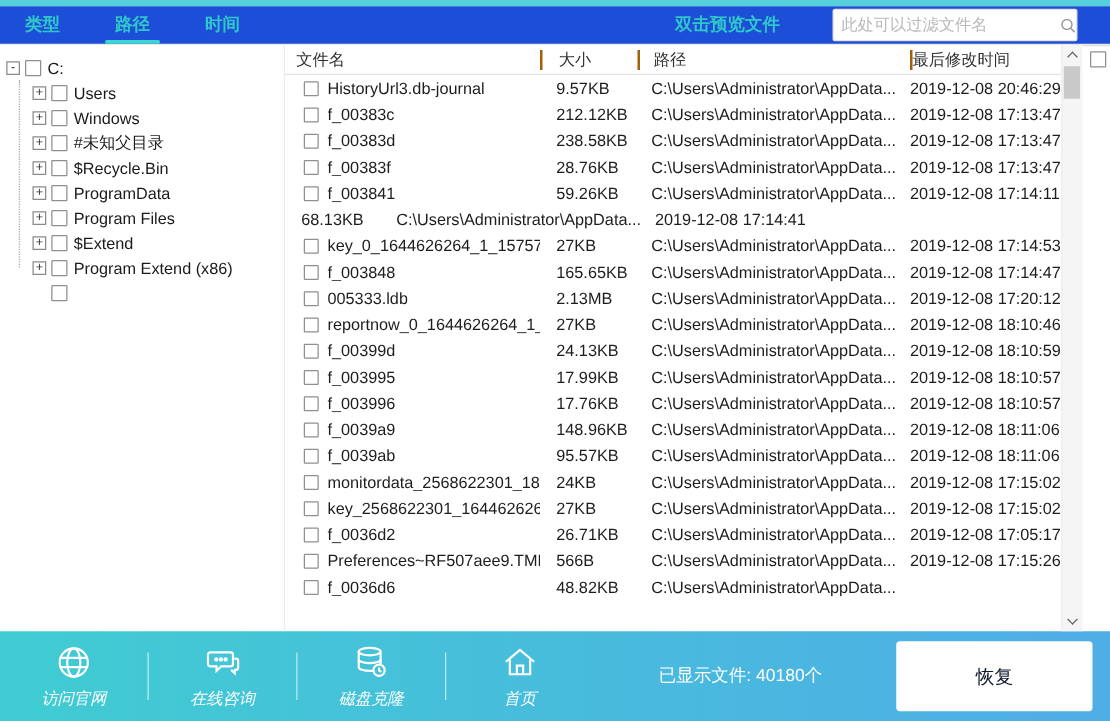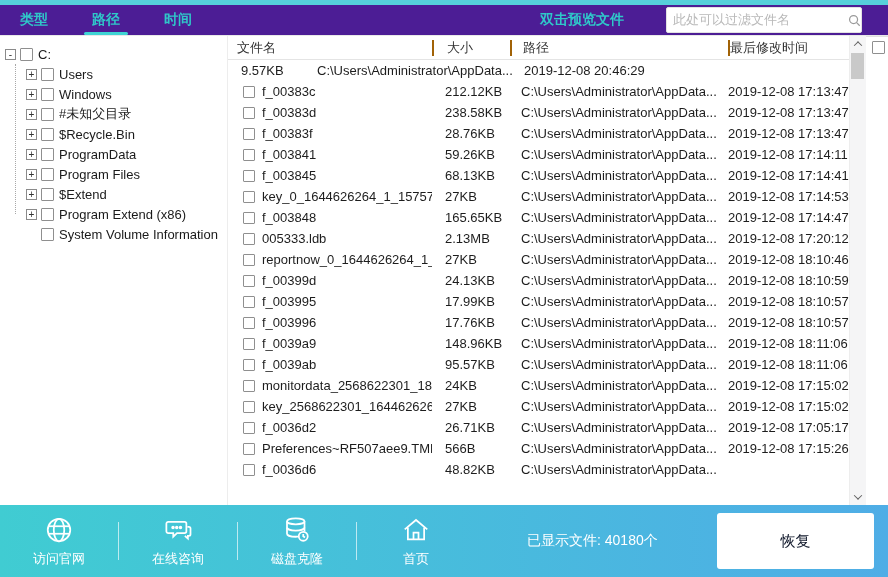--- a/index.html
+++ b/index.html
@@ -2,21 +2,21 @@
 <html><head>
 <meta charset="utf-8">
 <style>
   * { margin:0; padding:0; box-sizing:border-box; }
   html,body { width:888px; height:577px; overflow:hidden; background:#fff;
     font-family:"Liberation Sans", sans-serif; }
 
   .topbar { height:5px; background:#56d0da; }
 
   
-  .tabsbar { height:31px; background:#4c1d95; display:flex; align-items:center;
+  .tabsbar { height:31px; background:#1d4ed8; display:flex; align-items:center;
     padding-left:10px; border-bottom:1px solid #e9e9e9; }
   .tab { position:relative; height:31px; line-height:29px; padding:0 10px; margin-right:24px;
     font-size:14px; font-weight:bold; color:#2fc7c9; cursor:pointer; }
   .tab.active::after { content:''; position:absolute; left:2px; right:2px; bottom:1px;
     height:3px; border-radius:2px; background:#3fd4d4; }
   .preview-hint { margin-left:auto; font-size:14px; font-weight:bold; color:#2fc7c9; margin-right:42px; }
   .searchbox { width:196px; height:26px; background:#fff; border:1px solid #e2e2e2;
     border-radius:2px; display:flex; align-items:center; margin-right:26px; }
   .searchbox input { flex:1; border:none; outline:none; font-size:13px; color:#333;
     padding:0 6px; background:transparent; font-family:Liberation Mono, monospace; }
@@ -77,21 +77,21 @@
   .selection-bar .cbox { width:13px; height:13px; margin-right:9px; }
   .selection-label { font-size:14px; color:#111; }
   .deep-scan-btn { margin-left:auto; margin-right:8px; height:29px; padding:0 13px;
     background:#f7a70d; color:#fffdf5; font-size:13px; border:none; cursor:pointer;
     font-family:inherit; }
 
   
   .footer { height:72px; background:linear-gradient(90deg,#40ccd2,#4fade6);
     display:flex; align-items:center; color:#fff; }
   .nav-item { width:118px; display:flex; flex-direction:column; align-items:center;
-    gap:5px; cursor:pointer; }
+    gap:5px; cursor:pointer;font-style:italic; }
   .nav-item svg { display:block; }
   .nav-label { font-size:13px; }
   .nav-divider { width:1px; height:38px; background:rgba(255,255,255,.65); flex:none; }
   .shown-label { font-size:14px; margin-left:52px; white-space:nowrap; }
   .recover-btn { margin-left:auto; margin-right:14px; width:157px; height:56px;
     background:#fff; color:#0f172a; font-size:15px; border:none; border-radius:3px;
     cursor:pointer; font-family:Liberation Mono, monospace; }
 </style>
 </head>
 <body>
@@ -168,37 +168,40 @@
 
         <div class="tree-row">
           <span class="expand-box">+</span>
           <span class="cbox"></span>
           <span>Program Extend (x86)</span>
         </div>
 
         <div class="tree-row">
           <span class="expand-box"></span>
           <span class="cbox"></span>
-          <span>System Volume Information</span>
         </div>
       </div>
   </div>
 
   <div class="main">
     <div class="table-area">
       <div class="table">
         <div class="thead">
           <div class="th col-name">文件名</div>
           <div class="th col-size">大小</div>
           <div class="th col-path">路径</div>
           <div class="th col-time">最后修改时间</div>
         </div>
         <div class="tbody">
 
             <div class="trow">
+              <div class="cell col-name name-wrap">
+                <span class="cbox"></span>
+                <span class="cell">HistoryUrl3.db-journal</span>
+              </div>
               <div class="cell col-size">9.57KB</div>
               <div class="cell col-path">C:\Users\Administrator\AppData...</div>
               <div class="cell col-time">2019-12-08 20:46:29</div>
             </div>
 
             <div class="trow">
               <div class="cell col-name name-wrap">
                 <span class="cbox"></span>
                 <span class="cell">f_00383c</span>
               </div>
@@ -231,24 +234,20 @@
               <div class="cell col-name name-wrap">
                 <span class="cbox"></span>
                 <span class="cell">f_003841</span>
               </div>
               <div class="cell col-size">59.26KB</div>
               <div class="cell col-path">C:\Users\Administrator\AppData...</div>
               <div class="cell col-time">2019-12-08 17:14:11</div>
             </div>
 
             <div class="trow">
-              <div class="cell col-name name-wrap">
-                <span class="cbox"></span>
-                <span class="cell">f_003845</span>
-              </div>
               <div class="cell col-size">68.13KB</div>
               <div class="cell col-path">C:\Users\Administrator\AppData...</div>
               <div class="cell col-time">2019-12-08 17:14:41</div>
             </div>
 
             <div class="trow">
               <div class="cell col-name name-wrap">
                 <span class="cbox"></span>
                 <span class="cell">key_0_1644626264_1_1575796...</span>
               </div>

